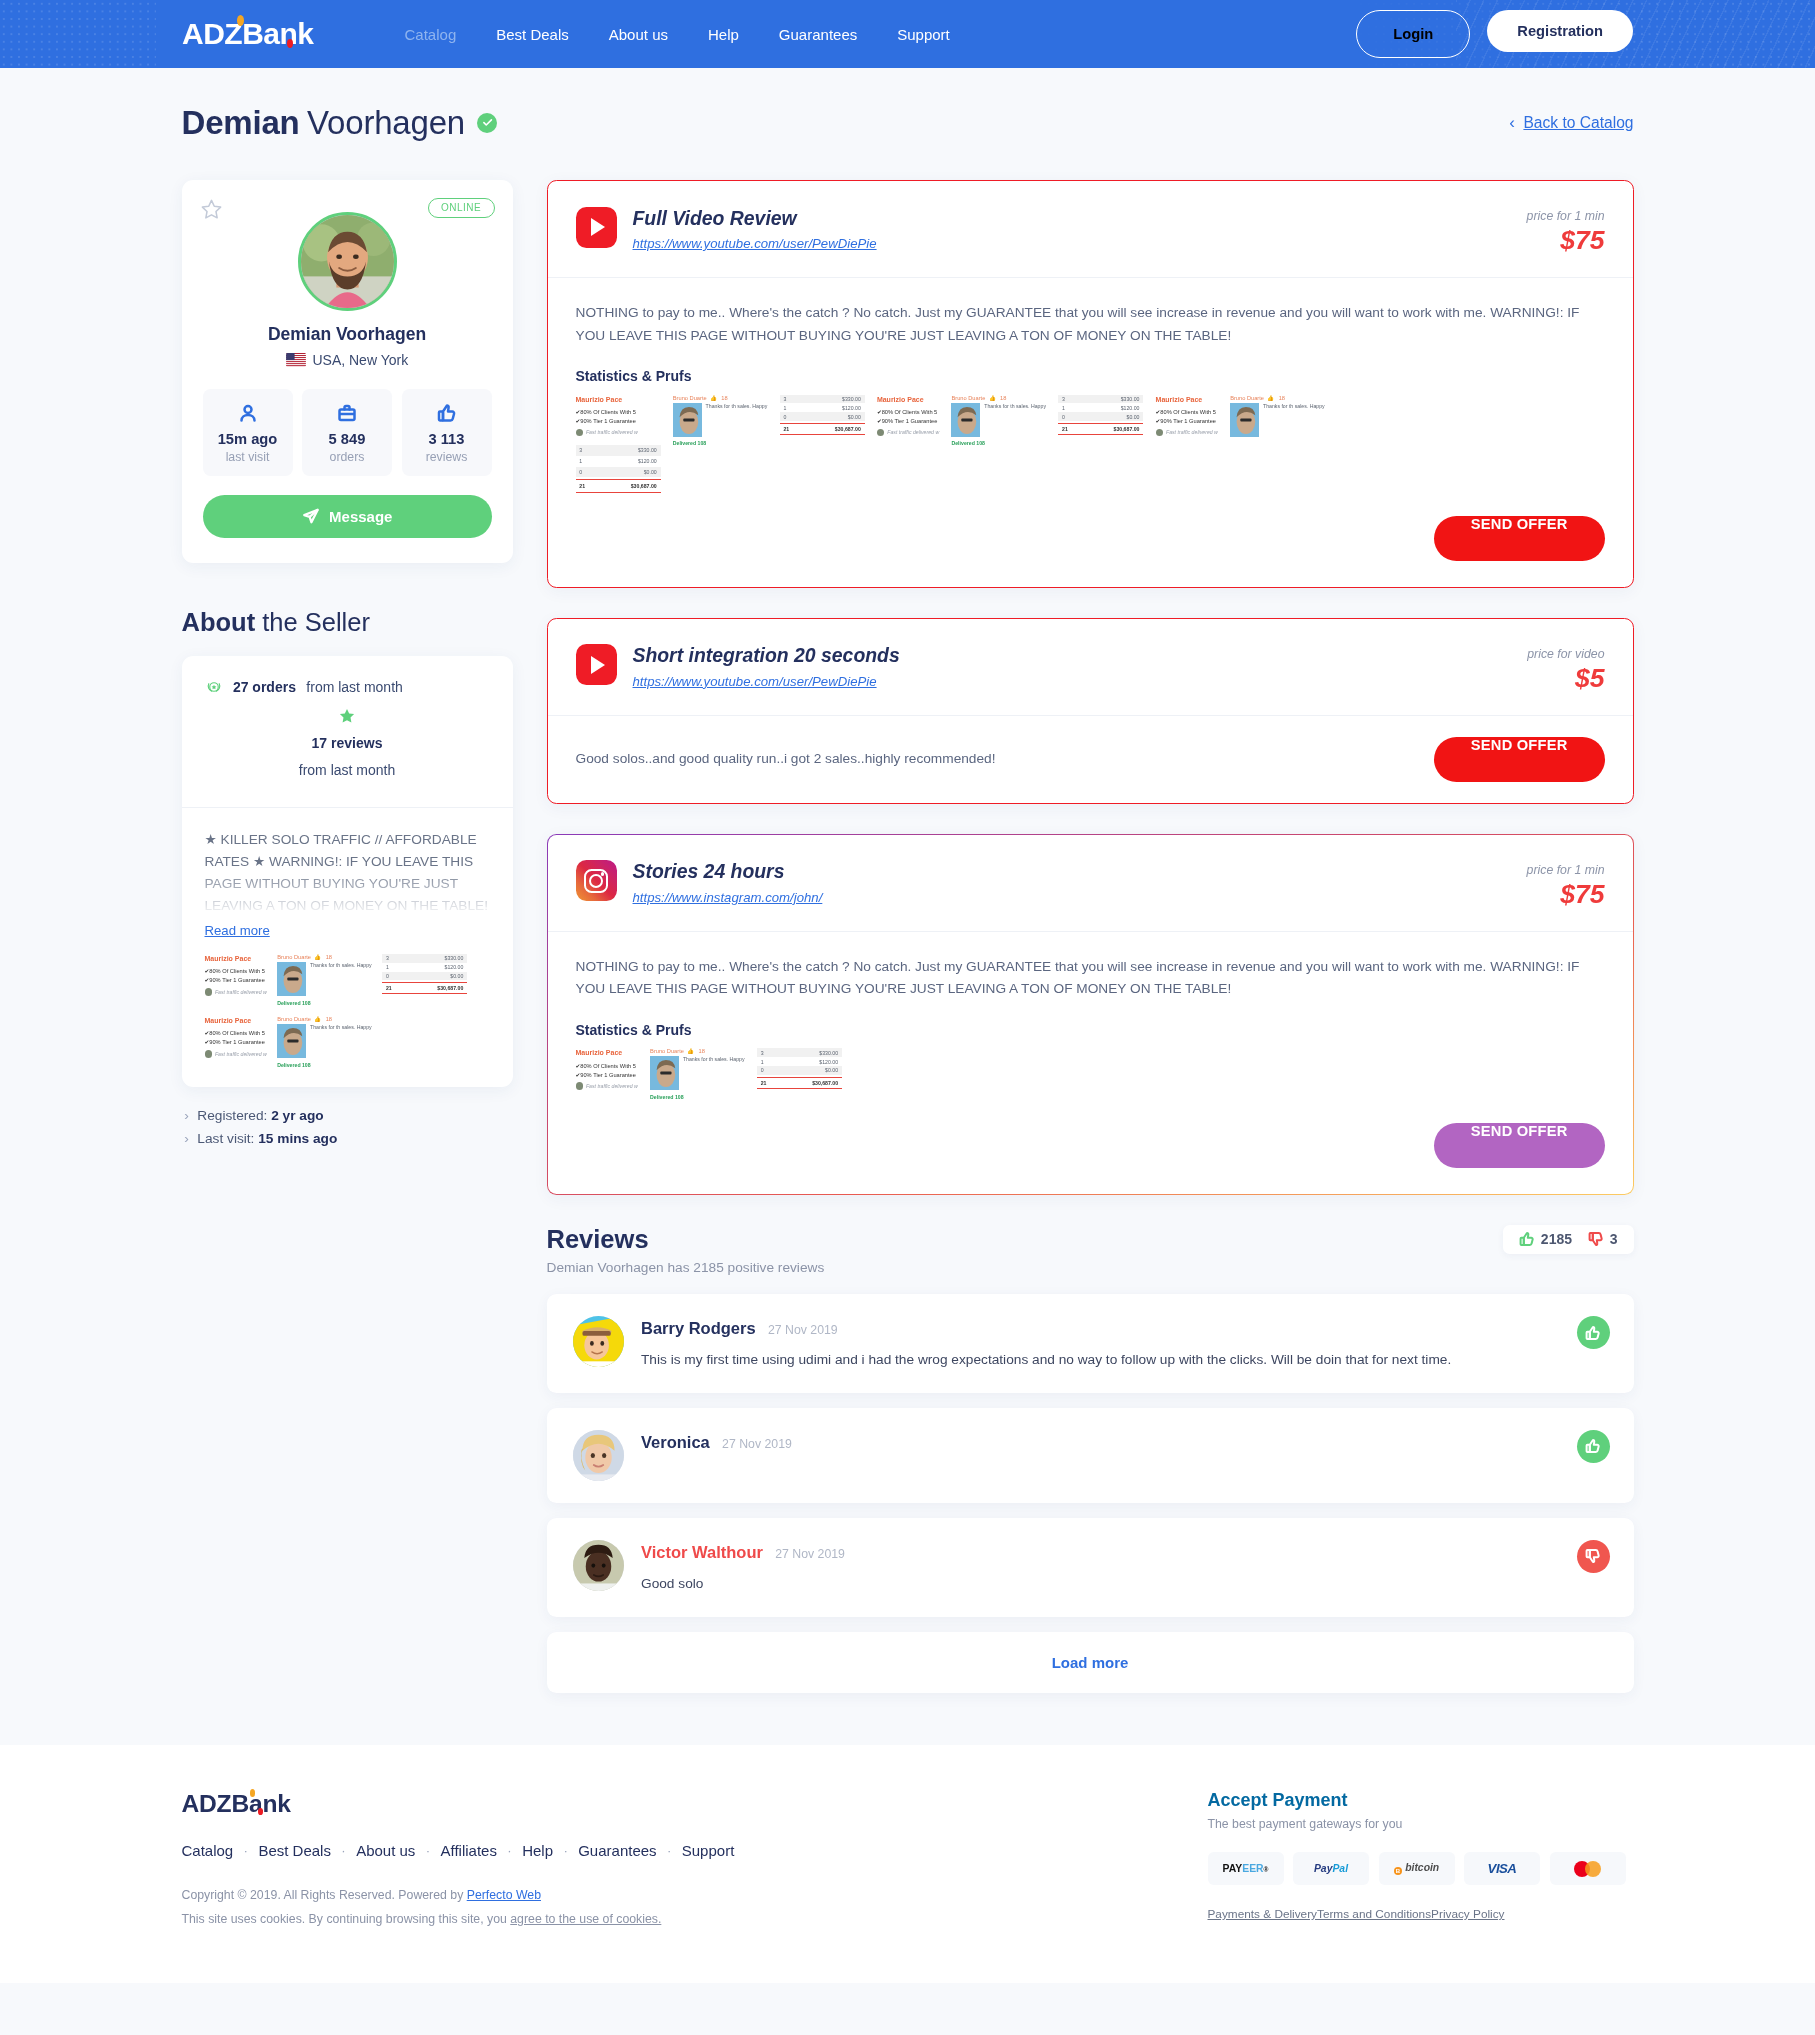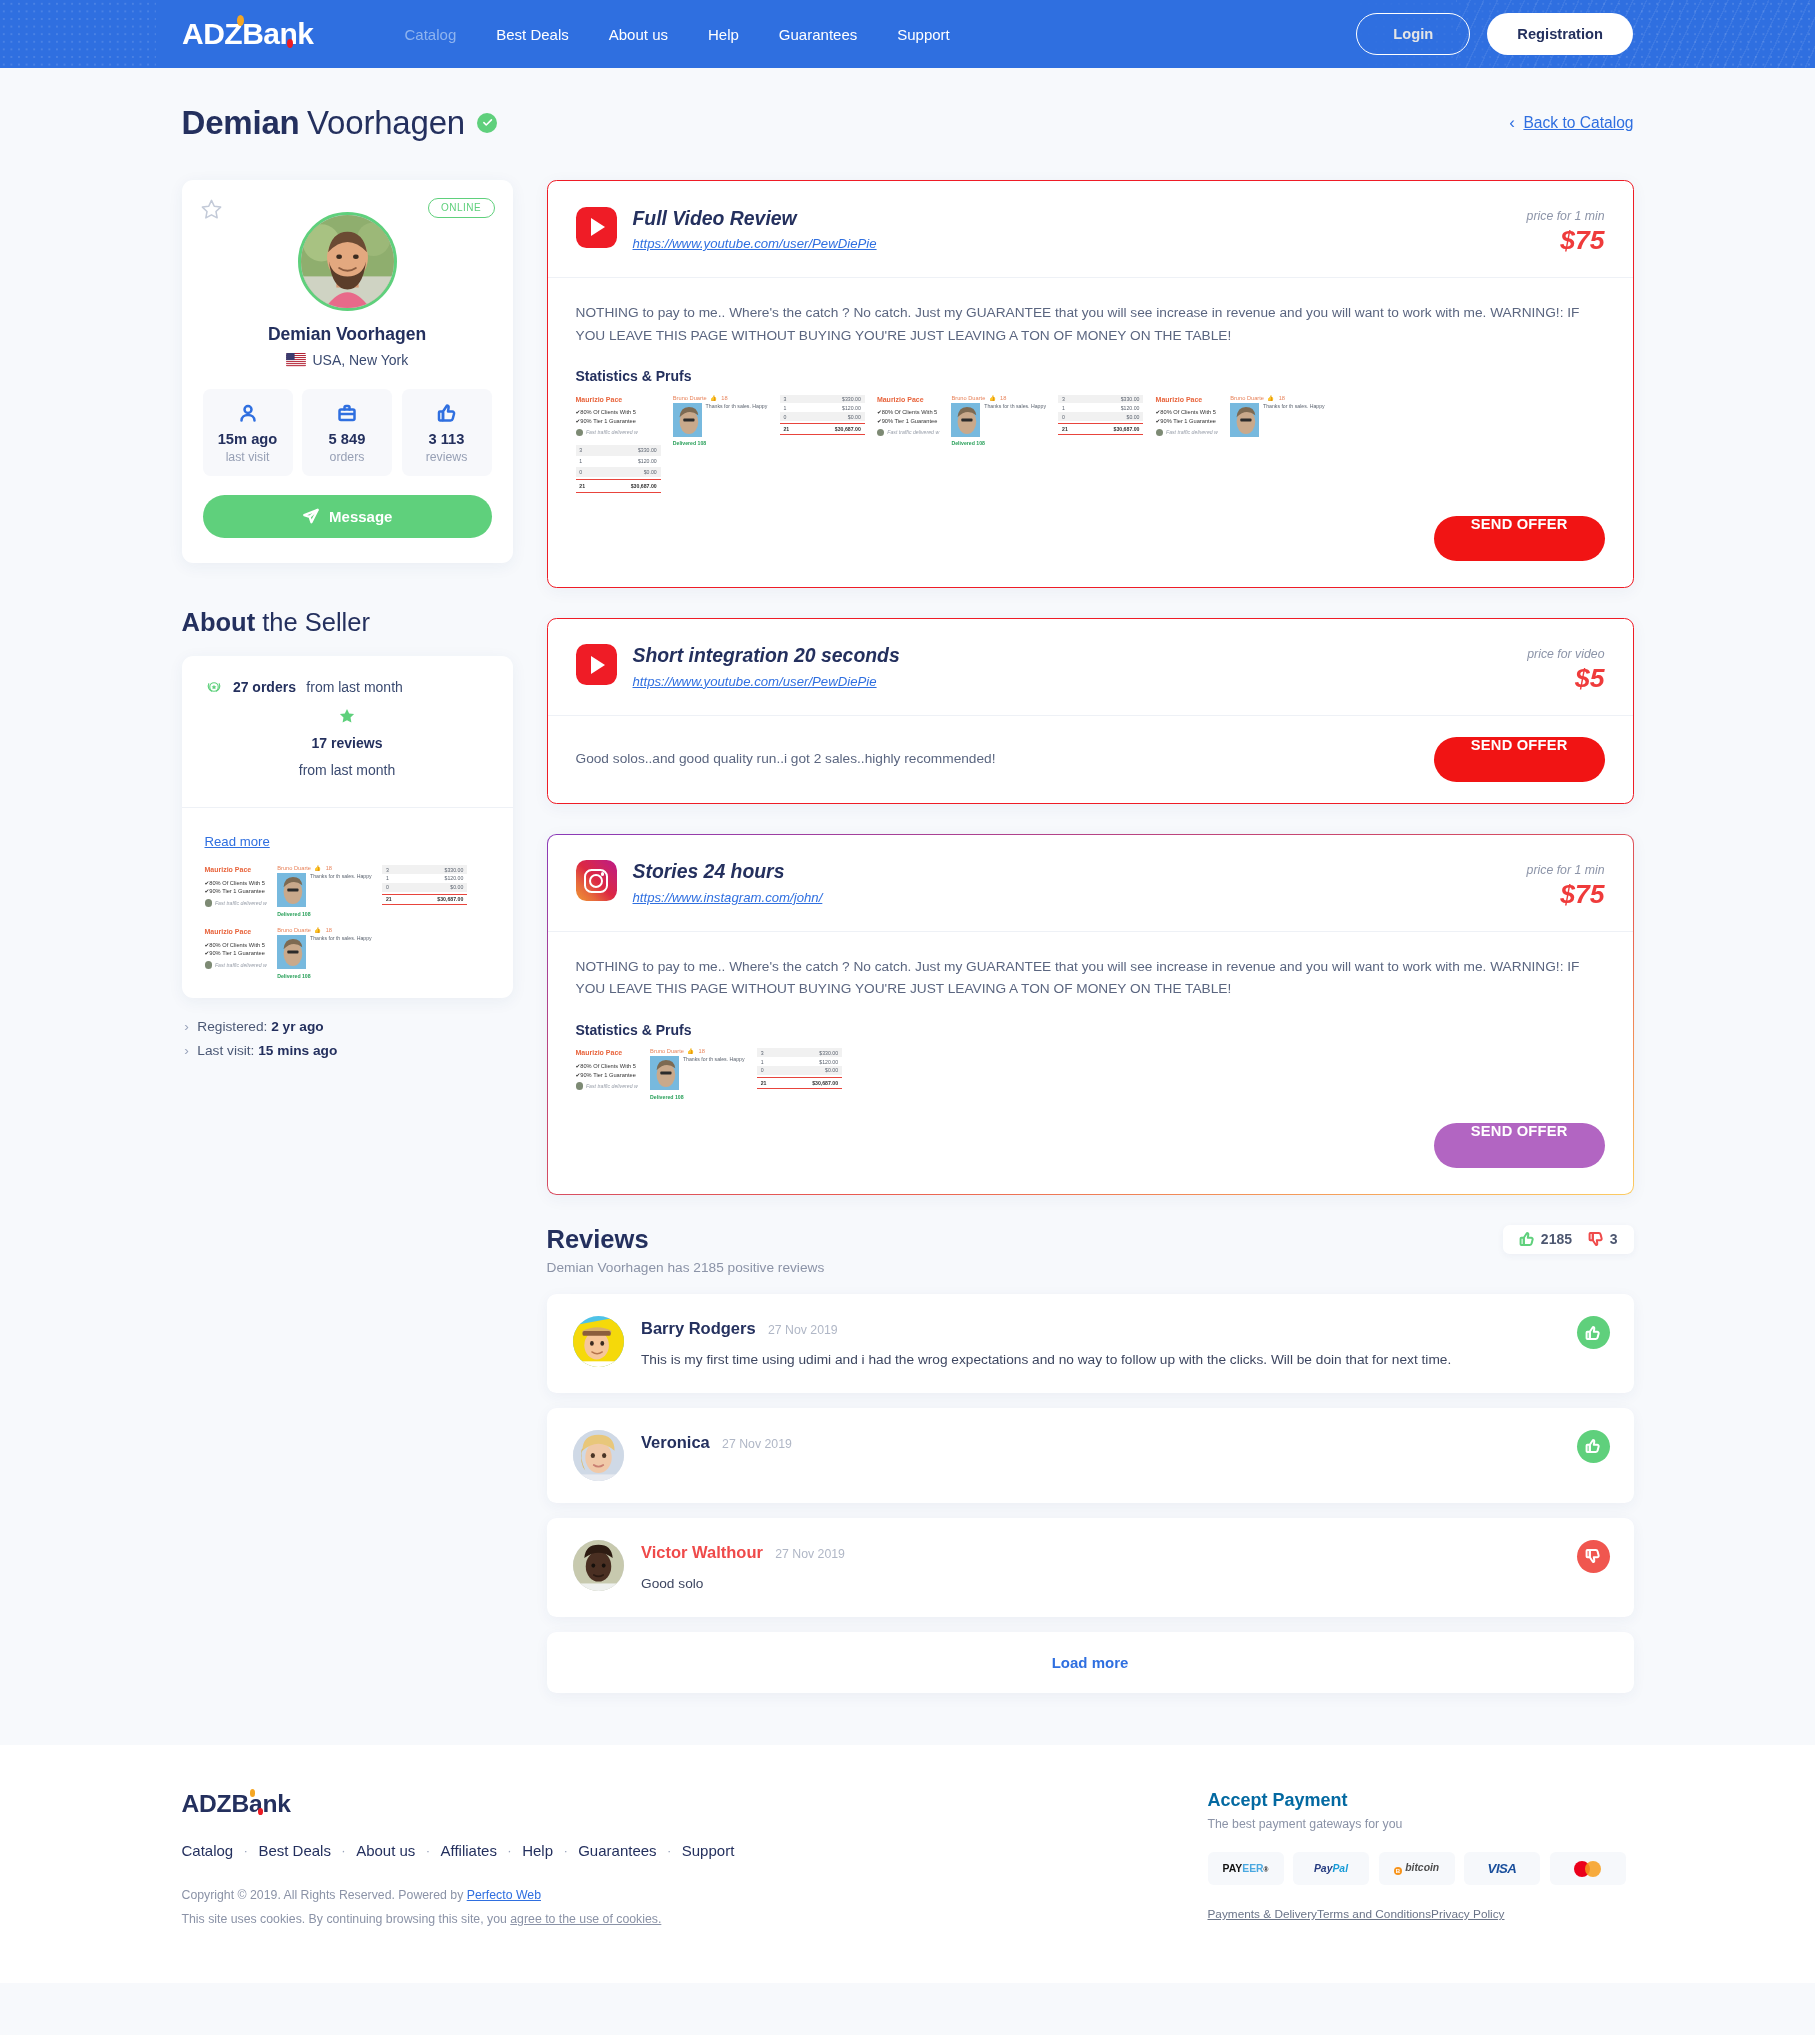--- a/index.html
+++ b/index.html
@@ -44,22 +44,22 @@
   .logo .z-wrap { position: relative; display: inline-block; }
   .logo .dot-o { position: absolute; top: -1.9px; left: 42%; width: 7px; height: 10.4px;
                  background: #f5a623; border-radius: 50%; }
   .logo .dot-r { position: absolute; bottom: 2.8px; left: 80%; width: 6.1px; height: 9px;
                  background: #ed1c24; border-radius: 50%; }
   .nav { display: flex; gap: 40px; margin-left: 91px; position: relative; z-index: 4; }
   .nav a { color: #fff; font-size: 15px; text-decoration: none; opacity: 1; white-space: nowrap;}
   .nav a.muted { color: #8fb4ef; }
   .header-actions { margin-left: auto; display: flex; gap: 17px; position: relative; z-index: 5; }
   .btn-login {
-    border: 1.4px solid #fff; color: #e5e5e5; background: transparent;
-    border-radius: 47px; padding: 0 36px; height: 42px; font-size: 14.7px; font-weight: 700;
+    border: 1.4px solid #fff; color: #000000; background: transparent;
+    border-radius: 47px; padding: 0 36px; height: 48px; font-size: 14.7px; font-weight: 700;
     display:flex; align-items:center; justify-content:center; cursor: pointer;
   }
   .btn-reg {
     border: none; background: #fff; color: #24305e;
     border-radius: 47px; padding: 0 30px; height: 42px; font-size: 14.7px; font-weight: 700;
     display:flex; align-items:center; justify-content:center; cursor:pointer;
   }
 
   
   .wrap { width: 1452px; margin: 0 auto; padding-top: 36px; }
@@ -391,20 +391,21 @@
               <span class="ic">
                 <svg viewBox="0 0 38 38" width="18" height="18">
                     <path d="M19 4l4.6 9.6 10.4 1.4-7.6 7.3 1.9 10.4L19 27.8 9.7 32.7l1.9-10.4L4 15l10.4-1.4z" fill="#5fd07c"></path>
                   </svg>
               </span>
               <b>17 reviews</b>
               <span class="g">from last month</span>
             </div>
           </div>
           <div class="about-body">
+            <div class="about-text">★ KILLER SOLO TRAFFIC // AFFORDABLE RATES ★ WARNING!: IF YOU LEAVE THIS PAGE WITHOUT BUYING YOU'RE JUST LEAVING A TON OF MONEY ON THE TABLE!</div>
             <a href="#" class="readmore">Read more</a>
 
             <div class="proofs">
               <div class="proof-row">
                 <div class="proof-blk">
                   <div class="proof-name">Maurizio Pace</div>
                   <div class="proof-chk">✔<span>80% Of Clients With 5</span></div>
                   <div class="proof-chk">✔<span>90% Tier 1 Guarantee</span></div>
                   <div class="proof-foot">
                     <span class="proof-ava"></span>

